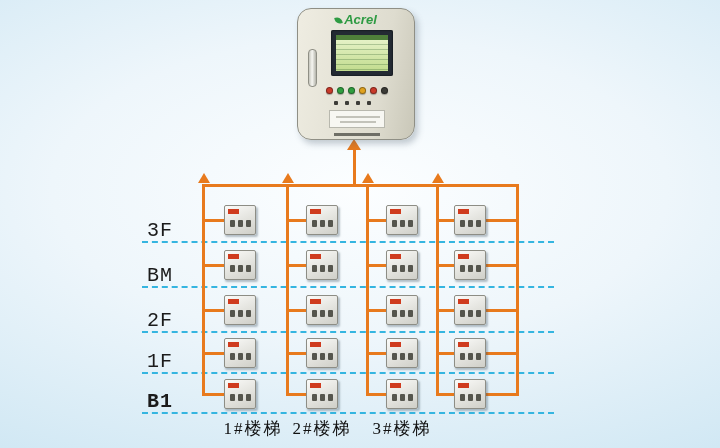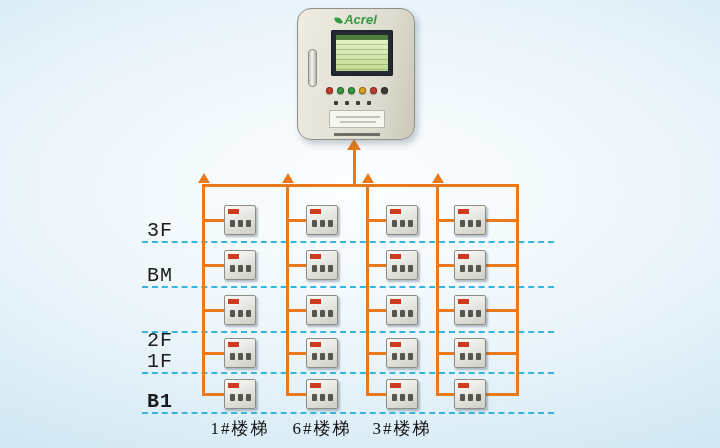--- a/index.html
+++ b/index.html
@@ -80,27 +80,27 @@
 
   <div class="arrow-up big" style="left:347px;top:139px"></div>
   <div class="oline" style="left:353px;top:149px;width:3px;height:37px"></div>
   <div class="oline" style="left:202px;top:184px;width:317px;height:3px"></div>
 
 <div class="dash" style="top: 241px; left: 142px; width: 412px;"></div>
     <div class="floor-label" style="top: 219px; left: 147px;">3F</div>
     <div class="dash" style="top: 286px; left: 142px; width: 412px;"></div>
     <div class="floor-label" style="top: 264px; left: 147px;">BM</div>
     <div class="dash" style="top: 331px; left: 142px; width: 412px;"></div>
-    <div class="floor-label" style="top: 309px; left: 147px; margin-top: 20px;">2F</div>
+    <div class="floor-label" style="top: 309px; left: 147px;">2F</div>
     <div class="dash" style="top: 372px; left: 142px; width: 412px;"></div>
     <div class="floor-label" style="top: 350px; left: 147px;">1F</div>
     <div class="dash" style="top: 412px; left: 142px; width: 412px;"></div>
     <div class="floor-label" style="top: 390px; left: 147px; font-weight: bold;">B1</div>
-    <div class="stair-label" style="top: 417px; left: 195px;">1#楼梯</div>
-    <div class="stair-label" style="top: 417px; left: 277px;">6#楼梯</div>
+    <div class="stair-label" style="top: 417px; left: 208px;">1#楼梯</div>
+    <div class="stair-label" style="top: 417px; left: 277px;">2#楼梯</div>
     <div class="stair-label" style="top: 417px; left: 357px;">3#楼梯</div>
     <div class="oline" style="left: 202px; top: 184px; width: 3px; height: 212px;"></div>
     <div class="arrow-up" style="left: 198px; top: 173px;"></div>
     <div class="oline" style="left: 202px; top: 219px; width: 22px; height: 3px;"></div>
     <div class="oline" style="left: 202px; top: 264px; width: 22px; height: 3px;"></div>
     <div class="oline" style="left: 202px; top: 309px; width: 22px; height: 3px;"></div>
     <div class="oline" style="left: 202px; top: 352px; width: 22px; height: 3px;"></div>
     <div class="oline" style="left: 202px; top: 393px; width: 22px; height: 3px;"></div>
     <div class="oline" style="left: 286px; top: 184px; width: 3px; height: 212px;"></div>
     <div class="arrow-up" style="left: 282px; top: 173px;"></div>

